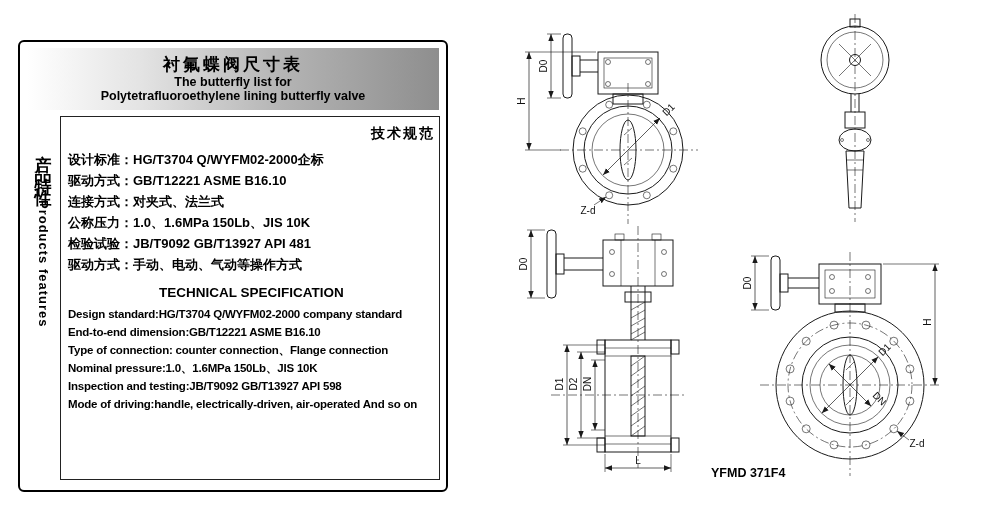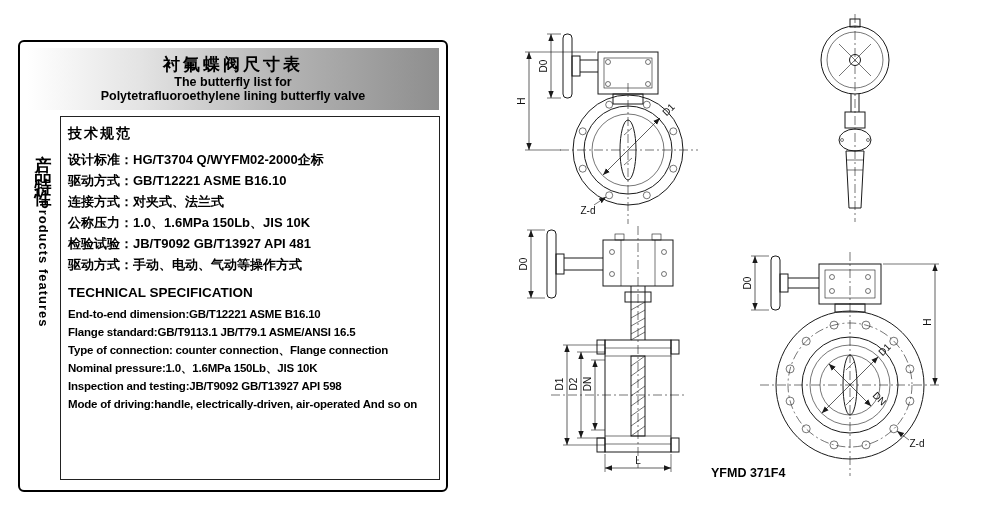--- a/index.html
+++ b/index.html
@@ -25,23 +25,23 @@
   .panel-body { display:flex; margin-top:6px; height:364px; }
   .sidebar {
     width:34px; display:flex; flex-direction:column; align-items:center;
     padding-top:26px; gap:14px; flex:none;
   }
   .sidebar-cn { writing-mode:vertical-rl; font-size:17px; font-weight:bold; letter-spacing:11px; }
   .sidebar-en { writing-mode:vertical-rl; font-size:13px; font-weight:bold; letter-spacing:1px; }
   .spec-box {
     flex:1; border:1px solid #222; padding:6px 4px 4px 7px; overflow:hidden;
   }
-  .spec-heading-cn { text-align:left; font-size:14px; font-weight:bold; margin:2px 0 6px; letter-spacing:2px; }
+  .spec-heading-cn { text-align:right; font-size:14px; font-weight:bold; margin:2px 0 6px; letter-spacing:2px; }
   .spec-line-cn { font-size:13px; font-weight:600; line-height:21px; white-space:nowrap; }
-  .spec-heading-en { text-align:left; font-size:13.5px; font-weight:bold; margin:10px 0 5px; }
+  .spec-heading-en { text-align:center; font-size:13.5px; font-weight:bold; margin:10px 0 5px; }
   .spec-line-en { font-size:11.5px; font-weight:600; line-height:18px; letter-spacing:-0.2px; white-space:nowrap; }
 
   
   .drawings { position:absolute; left:455px; top:0; width:545px; height:507px; }
   .ln { stroke:#1a1a1a; stroke-width:1; fill:none; }
   .lt { stroke:#1a1a1a; stroke-width:0.6; fill:none; }
   .cl { stroke:#1a1a1a; stroke-width:0.6; fill:none; stroke-dasharray:9 3 2 3; }
   .dm { stroke:#1a1a1a; stroke-width:0.7; fill:none; }
   .lbl { font-family:"Liberation Sans",sans-serif; font-size:10px; fill:#111; }
   .model { font-family:"Liberation Sans",sans-serif; font-size:12.5px; font-weight:bold; fill:#000; }
@@ -70,22 +70,22 @@
           <div class="spec-line-cn">设计标准：HG/T3704 Q/WYFM02-2000企标</div>
           <div class="spec-line-cn">驱动方式：GB/T12221 ASME B16.10</div>
           <div class="spec-line-cn">连接方式：对夹式、法兰式</div>
           <div class="spec-line-cn">公称压力：1.0、1.6MPa 150Lb、JIS 10K</div>
           <div class="spec-line-cn">检验试验：JB/T9092 GB/T13927 API 481</div>
           <div class="spec-line-cn">驱动方式：手动、电动、气动等操作方式</div>
         </div>
 
         <div class="spec-heading-en">TECHNICAL SPECIFICATION</div>
         <div>
+          <div class="spec-line-en">Design standard:HG/T3704 Q/WYFM02-2000 company standard</div>
           <div class="spec-line-en">End-to-end dimension:GB/T12221 ASME B16.10</div>
-          <div class="spec-line-en">Flange standard:GB/T9113.1 JB/T79.1 ASME/ANSI 16.5</div>
           <div class="spec-line-en">Type of connection: counter connection、Flange connection</div>
           <div class="spec-line-en">Nominal pressure:1.0、1.6MPa 150Lb、JIS 10K</div>
           <div class="spec-line-en">Inspection and testing:JB/T9092 GB/T13927 API 598</div>
           <div class="spec-line-en">Mode of driving:handle, electrically-driven, air-operated And so on</div>
         </div>
       </div>
     </div>
   </div>
 
   <svg class="drawings" viewBox="0 0 545 507">

